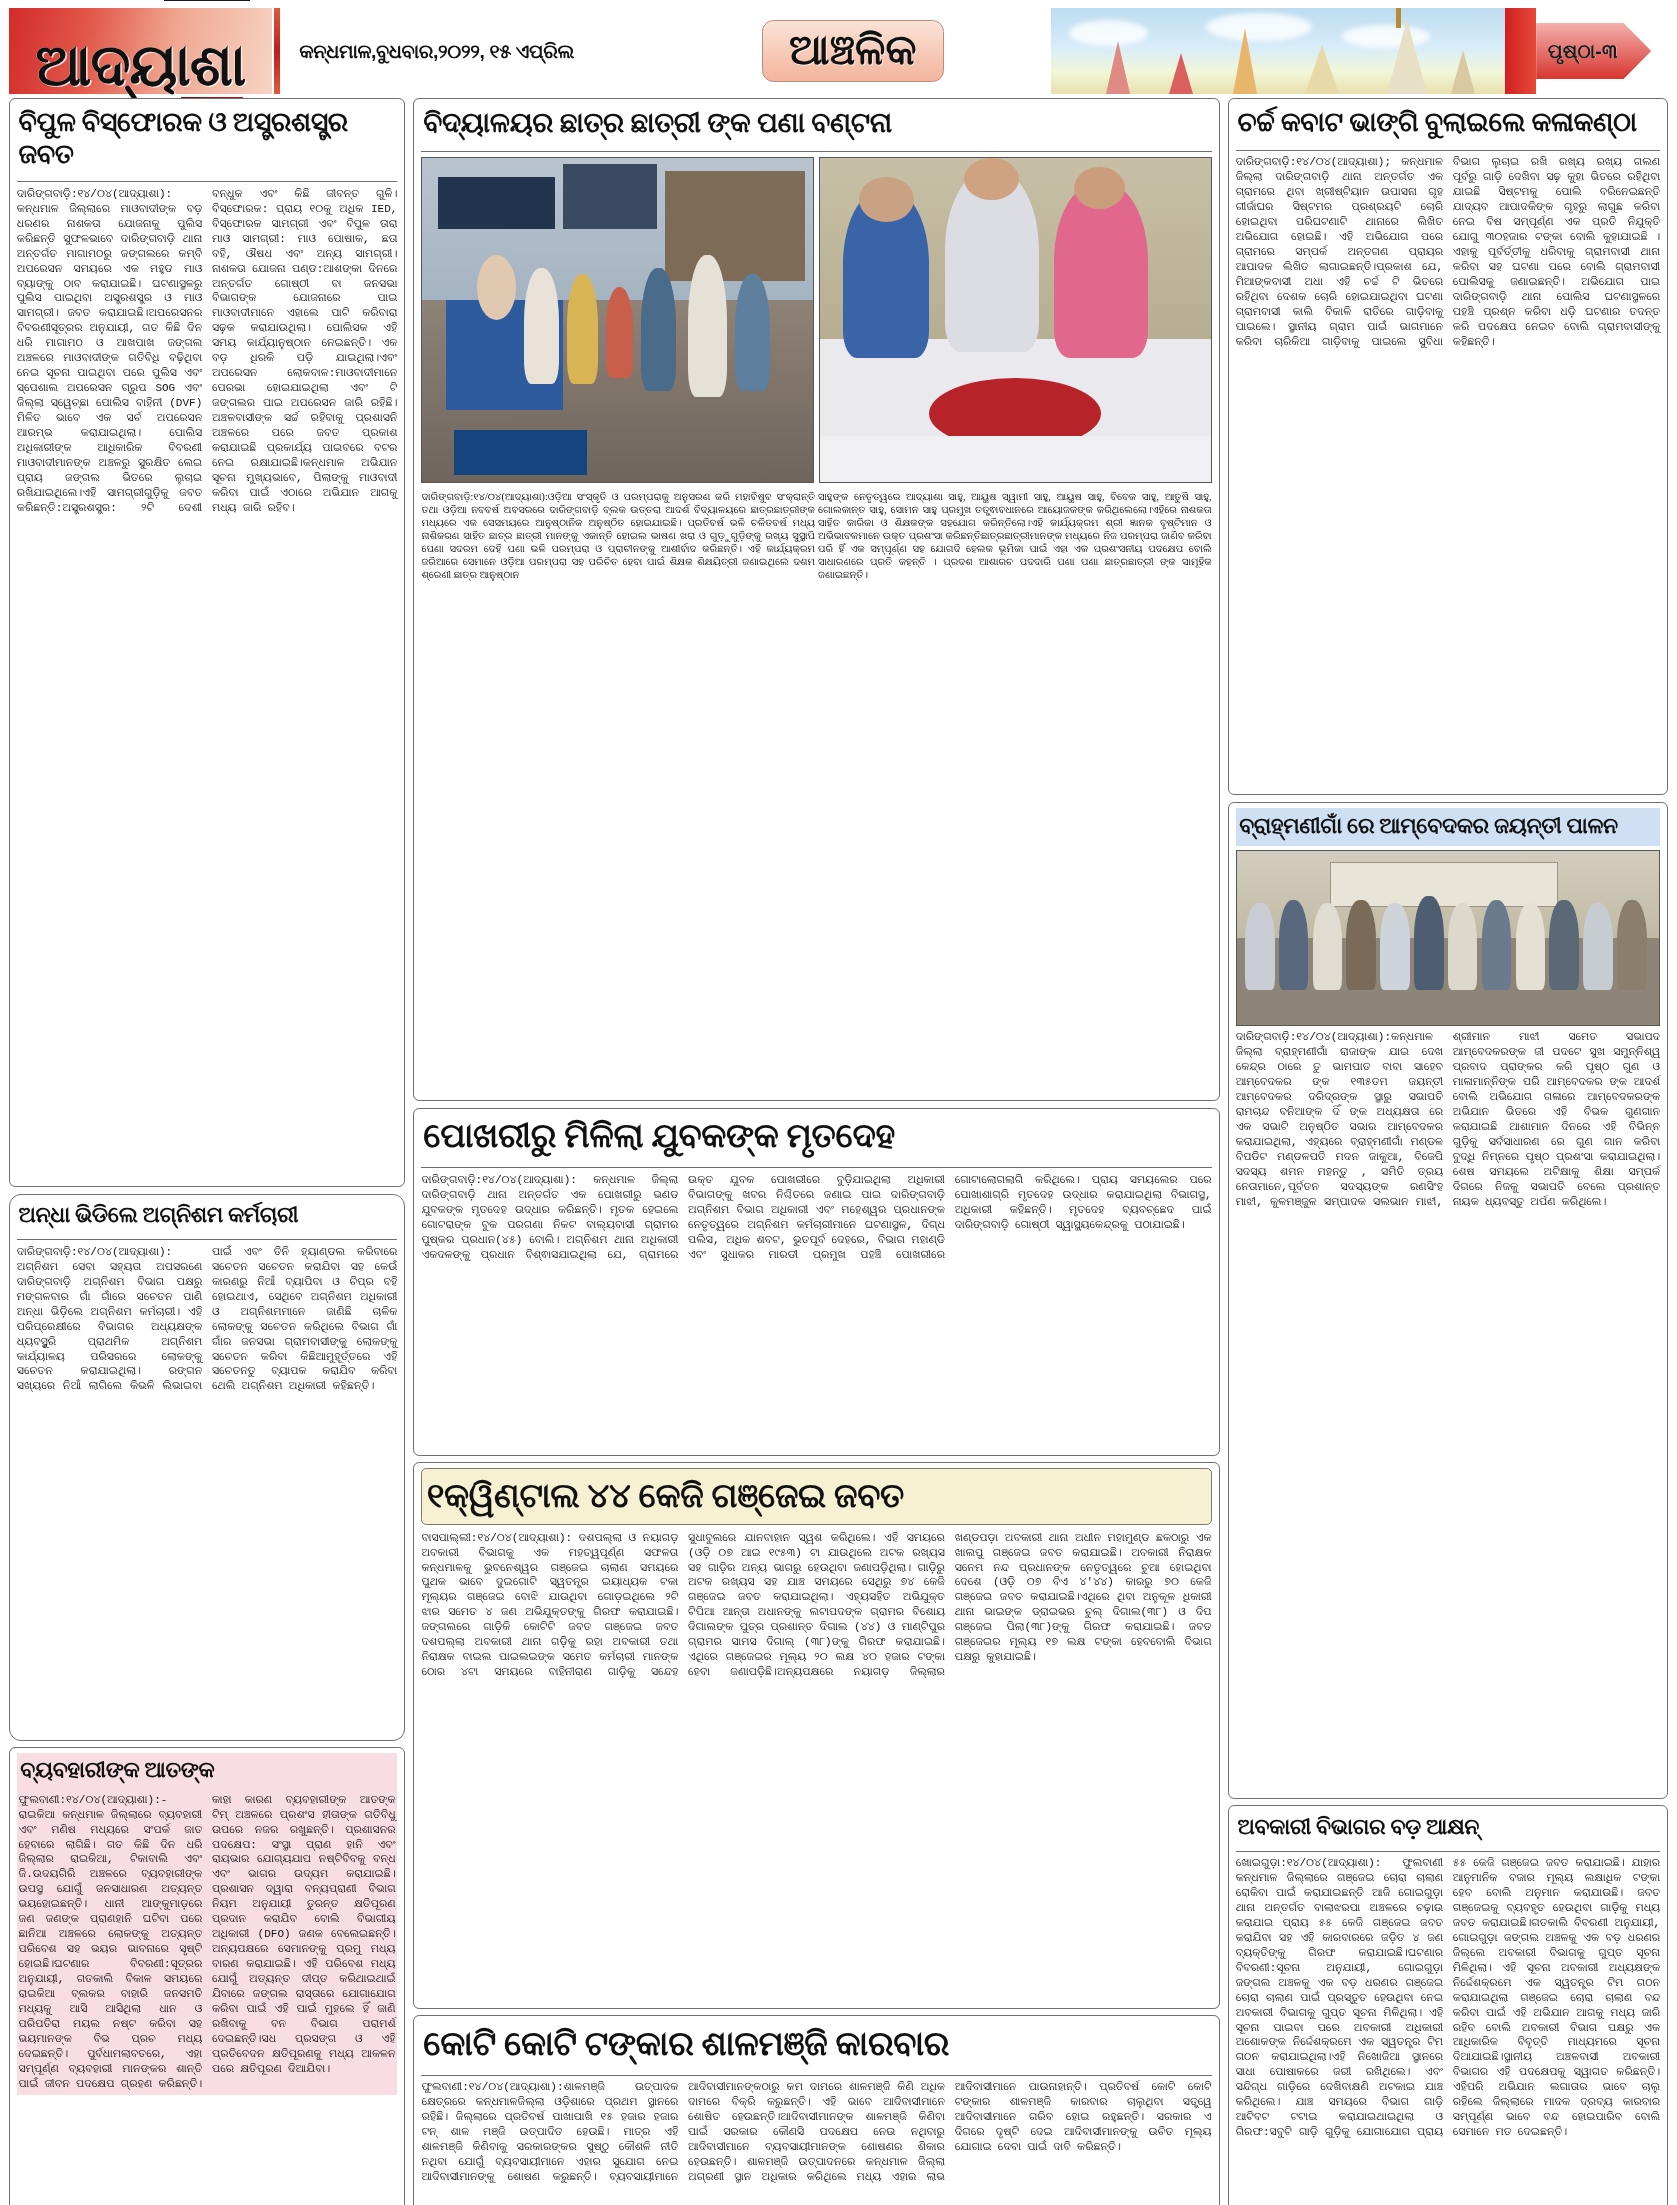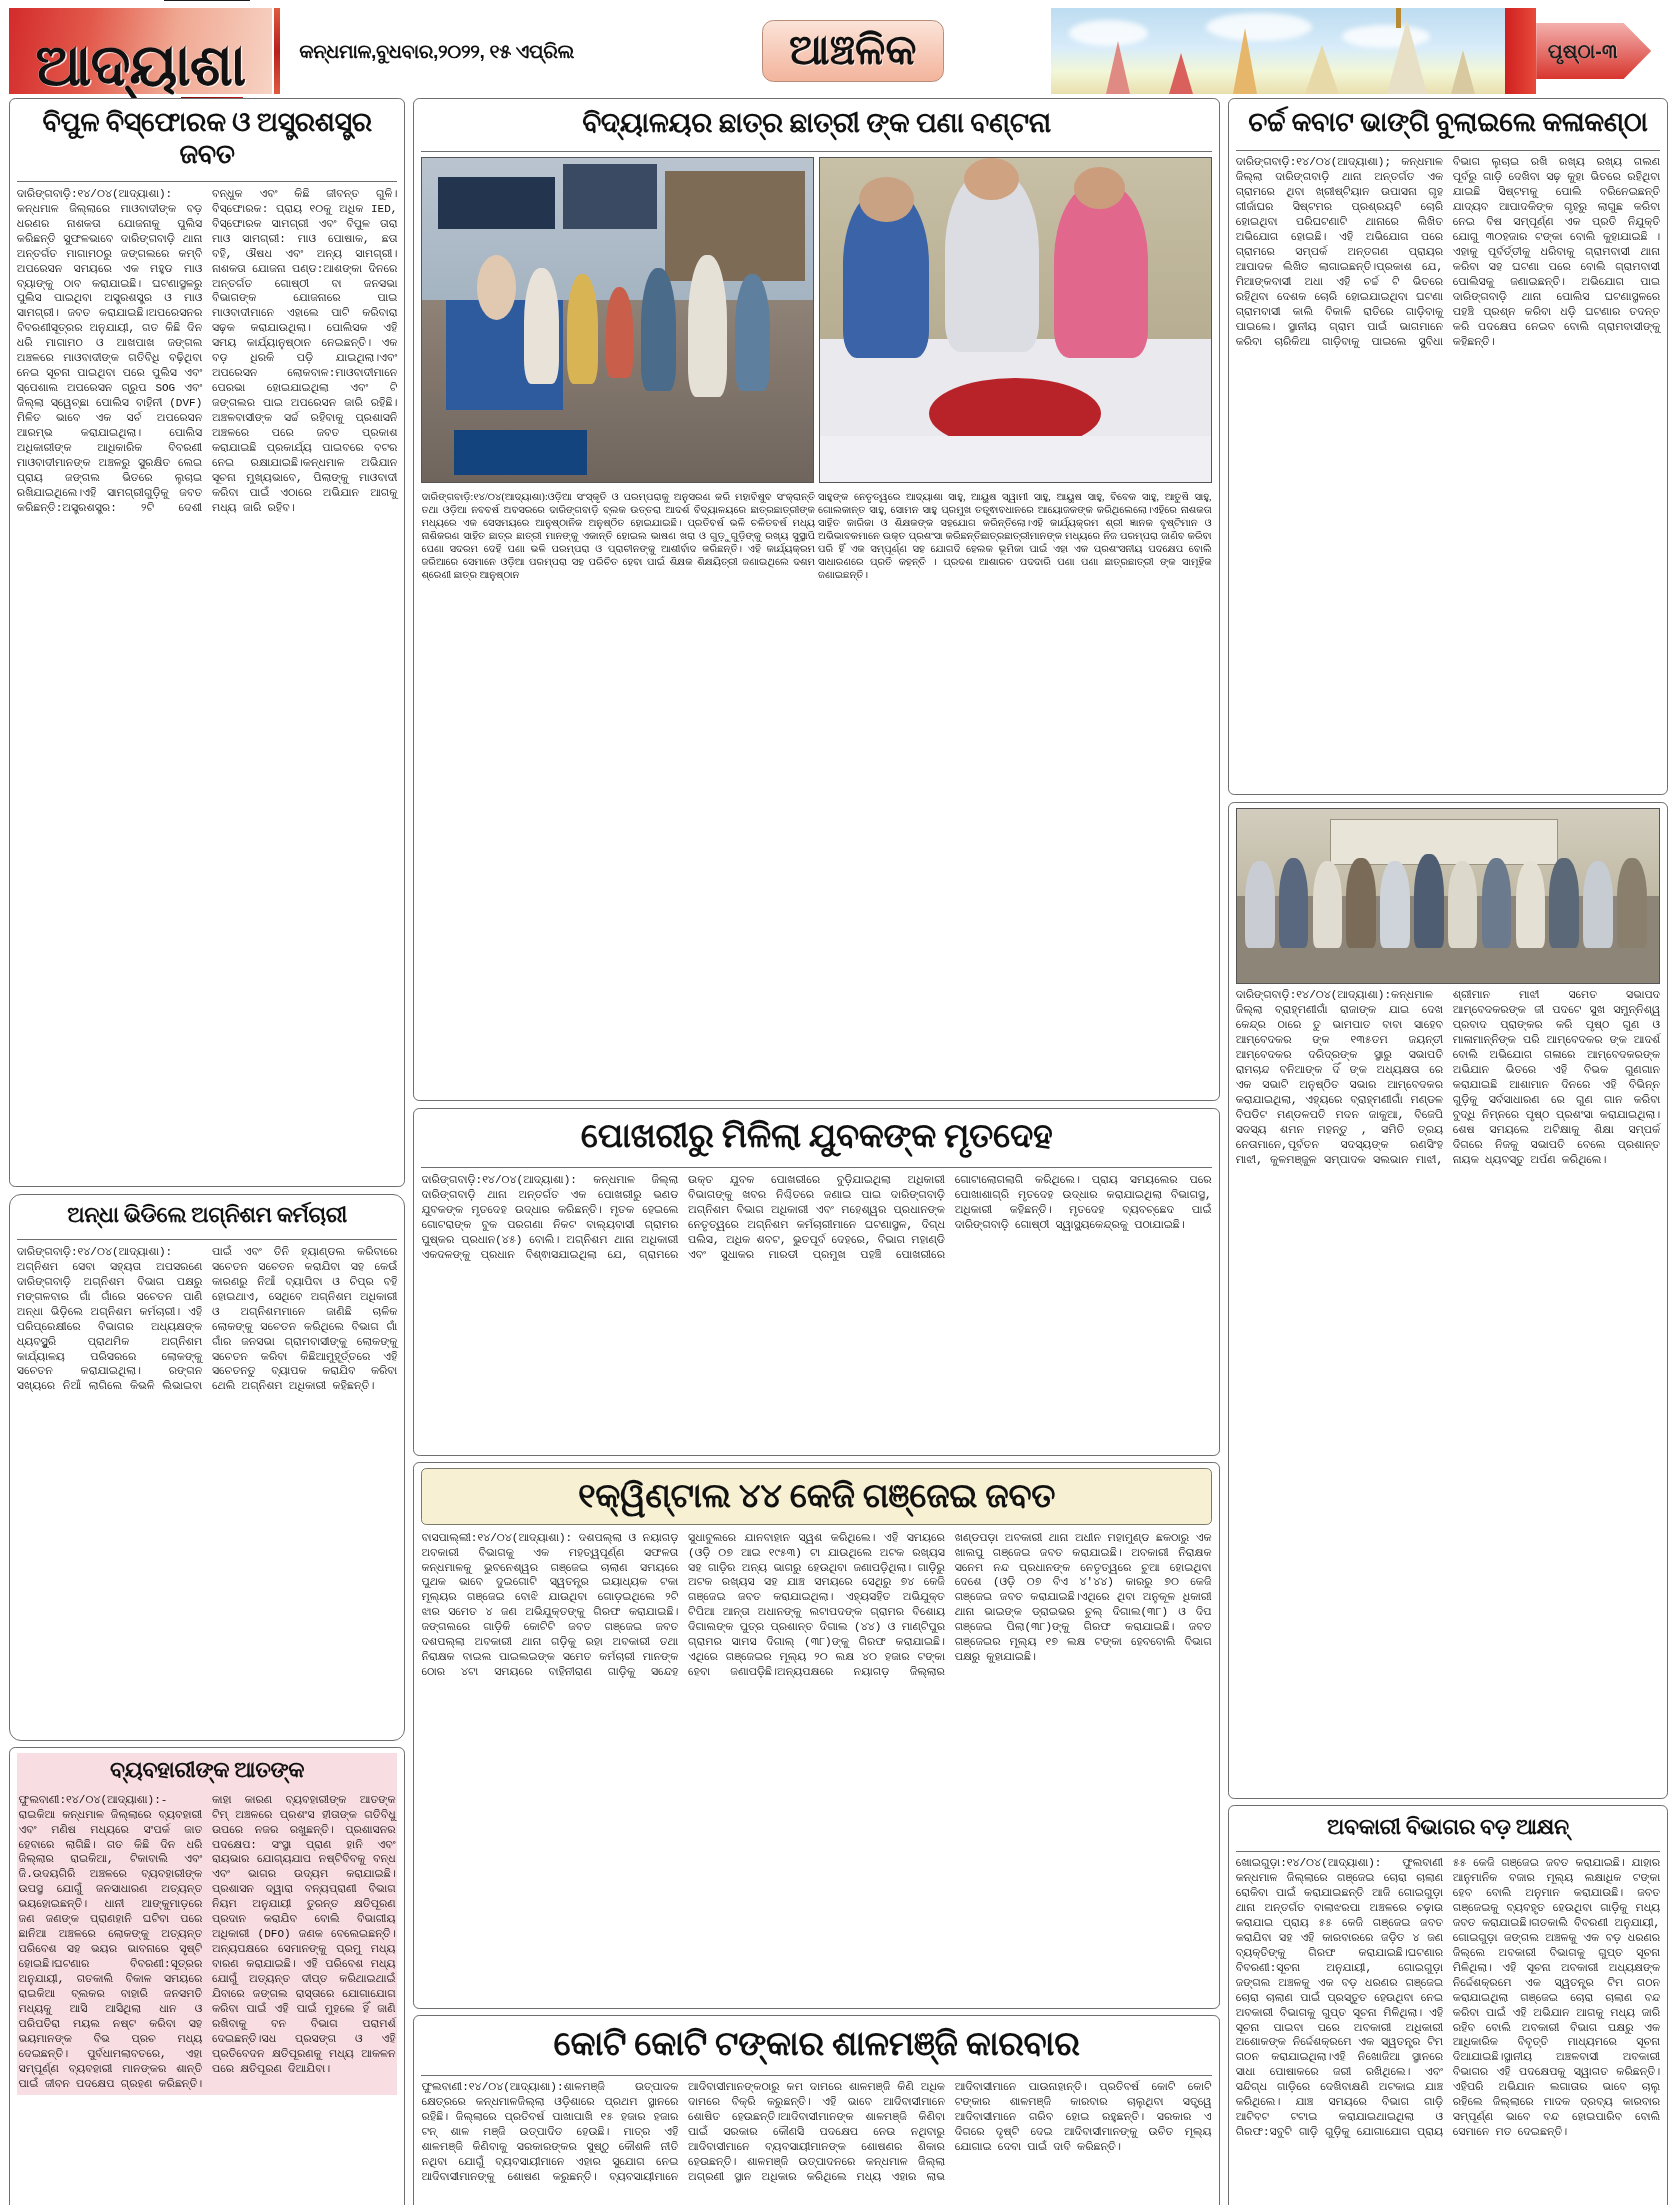--- a/index.html
+++ b/index.html
@@ -169,21 +169,21 @@
   .card {
     border: 0.9px solid #6e6e6e;
     border-radius: 6.2px;
     background: #fff;
     padding: 5.3px 7px 6.2px 7px;
     position: relative;
     overflow: hidden;
   }
 
   .hl {
-    text-align: center;
+    text-align: left;
     font-weight: bold;
     color: #111;
     line-height: 1.16;
     font-family: "Liberation Serif", "DejaVu Serif", serif;
     letter-spacing: -0.4px;
   }
   .hl-xl { font-size: 28px; }
   .hl-lg { font-size: 34px; }
   .hl-md { font-size: 27px; }
   .hl-sm { font-size: 22px; }
@@ -412,20 +412,21 @@
 
       <div class="card" style="flex:0 0 697px;">
         <div class="hl hl-md hl-band-plain">ଚର୍ଚ୍ଚ କବାଟ ଭାଙ୍ଗି ବୁଲାଇଲେ କଳାକଣ୍ଠା</div>
         <hr class="solidrule">
         <div class="body-cols c2">
           <p>ଦାରିଙ୍ଗବାଡ଼ି:୧୪/୦୪(ଆଦ୍ୟାଶା); କନ୍ଧମାଳ ଜିଲ୍ଲା ଦାରିଙ୍ଗବାଡ଼ି ଥାନା ଅନ୍ତର୍ଗତ ଏକ ଗ୍ରାମରେ ଥିବା ଖ୍ରୀଷ୍ଟିୟାନ ଉପାସନା ଗୃହ ଗୀର୍ଜାଘର ସିଷ୍ଟମର ପ୍ରଶ୍ରୟଟି ଚୋରି ହୋଇଥିବା ପରିଘଟଣାଟି ଥାନାରେ ଲିଖିତ ଅଭିଯୋଗ ହୋଇଛି। ଏହି ଅଭିଯୋଗ ପରେ ଗ୍ରାମରେ ସମ୍ପର୍କ ଅନ୍ତଗଣ ପ୍ରାୟର ଆପାଦକ ଲିଖିତ ଲାଗାଇଛନ୍ତି।ପ୍ରକାଶ ଯେ, ମିଆଙ୍କବାସୀ ଅଧା ଏହି ଚର୍ଚ୍ଚ ଟି ଭିତରେ ରହିଥିବା ଦେଶକ ଚୋରି ହୋଇଯାଇଥିବା ଘଟଣା ଗ୍ରାମବାସୀ କାଲି ବିକାଳି ରାତିରେ ଗାଡ଼ିବାକୁ ପାଇଲେ। ସ୍ଥାନୀୟ ଗ୍ରାମ ପାଇଁ ଭାଗମାନେ କରିବା ଚାରିକିଆ ଗାଡ଼ିବାକୁ ପାଇଲେ ସୁବିଧା ବିଭାଗ ଲୁଚାଇ ରଖି ରଖ୍ୟ ରଖ୍ୟ ଗଲଣ ପୂର୍ବରୁ ଗାଡ଼ି ଦେଖିବା ସଢ଼ କୁହା ଭିତରେ ରହିଥିବା ଯାଇଛି ସିଷ୍ଟମକୁ ପୋଲି ବରିନେଇଛନ୍ତି ଯାଦ୍ୟବ ଆପାଦକିଙ୍କ ଗୃହରୁ ଲାଗୁଛ କରିବା ନେଇ ବିଷ ସମ୍ପୂର୍ଣ୍ଣ ଏକ ପ୍ରତି ନିଯୁକ୍ତି ଯୋଗୁ ୩୦ହଜାର ଟଙ୍କା ବୋଲି କୁହାଯାଇଛି । ଏହାକୁ ପୂର୍ବର୍ତ୍ତୀକୁ ଧରିବାକୁ ଗ୍ରାମବାସୀ ଥାନା କରିବା ସହ ଘଟଣା ପରେ ବୋଲି ଗ୍ରାମବାସୀ ପୋଲିସକୁ ଜଣାଇଛନ୍ତି। ଅଭିଯୋଗ ପାଇ ଦାରିଙ୍ଗବାଡ଼ି ଥାନା ପୋଲିସ ଘଟଣାସ୍ଥଳରେ ପହଞ୍ଚି ପ୍ରଶ୍ନ କରିବା ଧଡ଼ି ଘଟଣାର ତଦନ୍ତ କରି ପଦକ୍ଷେପ ନେଇବ ବୋଲି ଗ୍ରାମବାସୀଙ୍କୁ କହିଛନ୍ତି।</p>
         </div>
       </div>
 
       <div class="card" style="flex:0 0 997px;">
+        <div class="hl hl-sm hl-band-blue">ବ୍ରାହ୍ମଣୀଗାଁ ରେ ଆମ୍ବେଦକର ଜୟନ୍ତୀ ପାଳନ</div>
         <div class="photo" style="height:176px;">
           <div style="position:absolute;left:0;right:0;top:0;height:52%;background:linear-gradient(180deg,#d2cdbe,#c0b9a4);"></div>
           <div style="position:absolute;left:0;right:0;bottom:0;height:50%;background:#8e8579;"></div>
           <div style="position:absolute;left:22%;top:6%;width:54%;height:26%;background:#e8e4d8;border:1.3px solid #9a9384;"></div>
           <div style="position:absolute;left:2%;top:30%;width:7%;height:50%;background:#c9ccd2;border-radius:44% 44% 12% 12%;"></div>
           <div style="position:absolute;left:10%;top:28%;width:7%;height:52%;background:#59687e;border-radius:44% 44% 12% 12%;"></div>
           <div style="position:absolute;left:18%;top:30%;width:7%;height:50%;background:#e0dcd2;border-radius:44% 44% 12% 12%;"></div>
           <div style="position:absolute;left:26%;top:28%;width:7%;height:52%;background:#7a6a58;border-radius:44% 44% 12% 12%;"></div>
           <div style="position:absolute;left:34%;top:30%;width:7%;height:50%;background:#cfd3da;border-radius:44% 44% 12% 12%;"></div>
           <div style="position:absolute;left:42%;top:26%;width:7%;height:54%;background:#4e5d72;border-radius:44% 44% 12% 12%;"></div>

